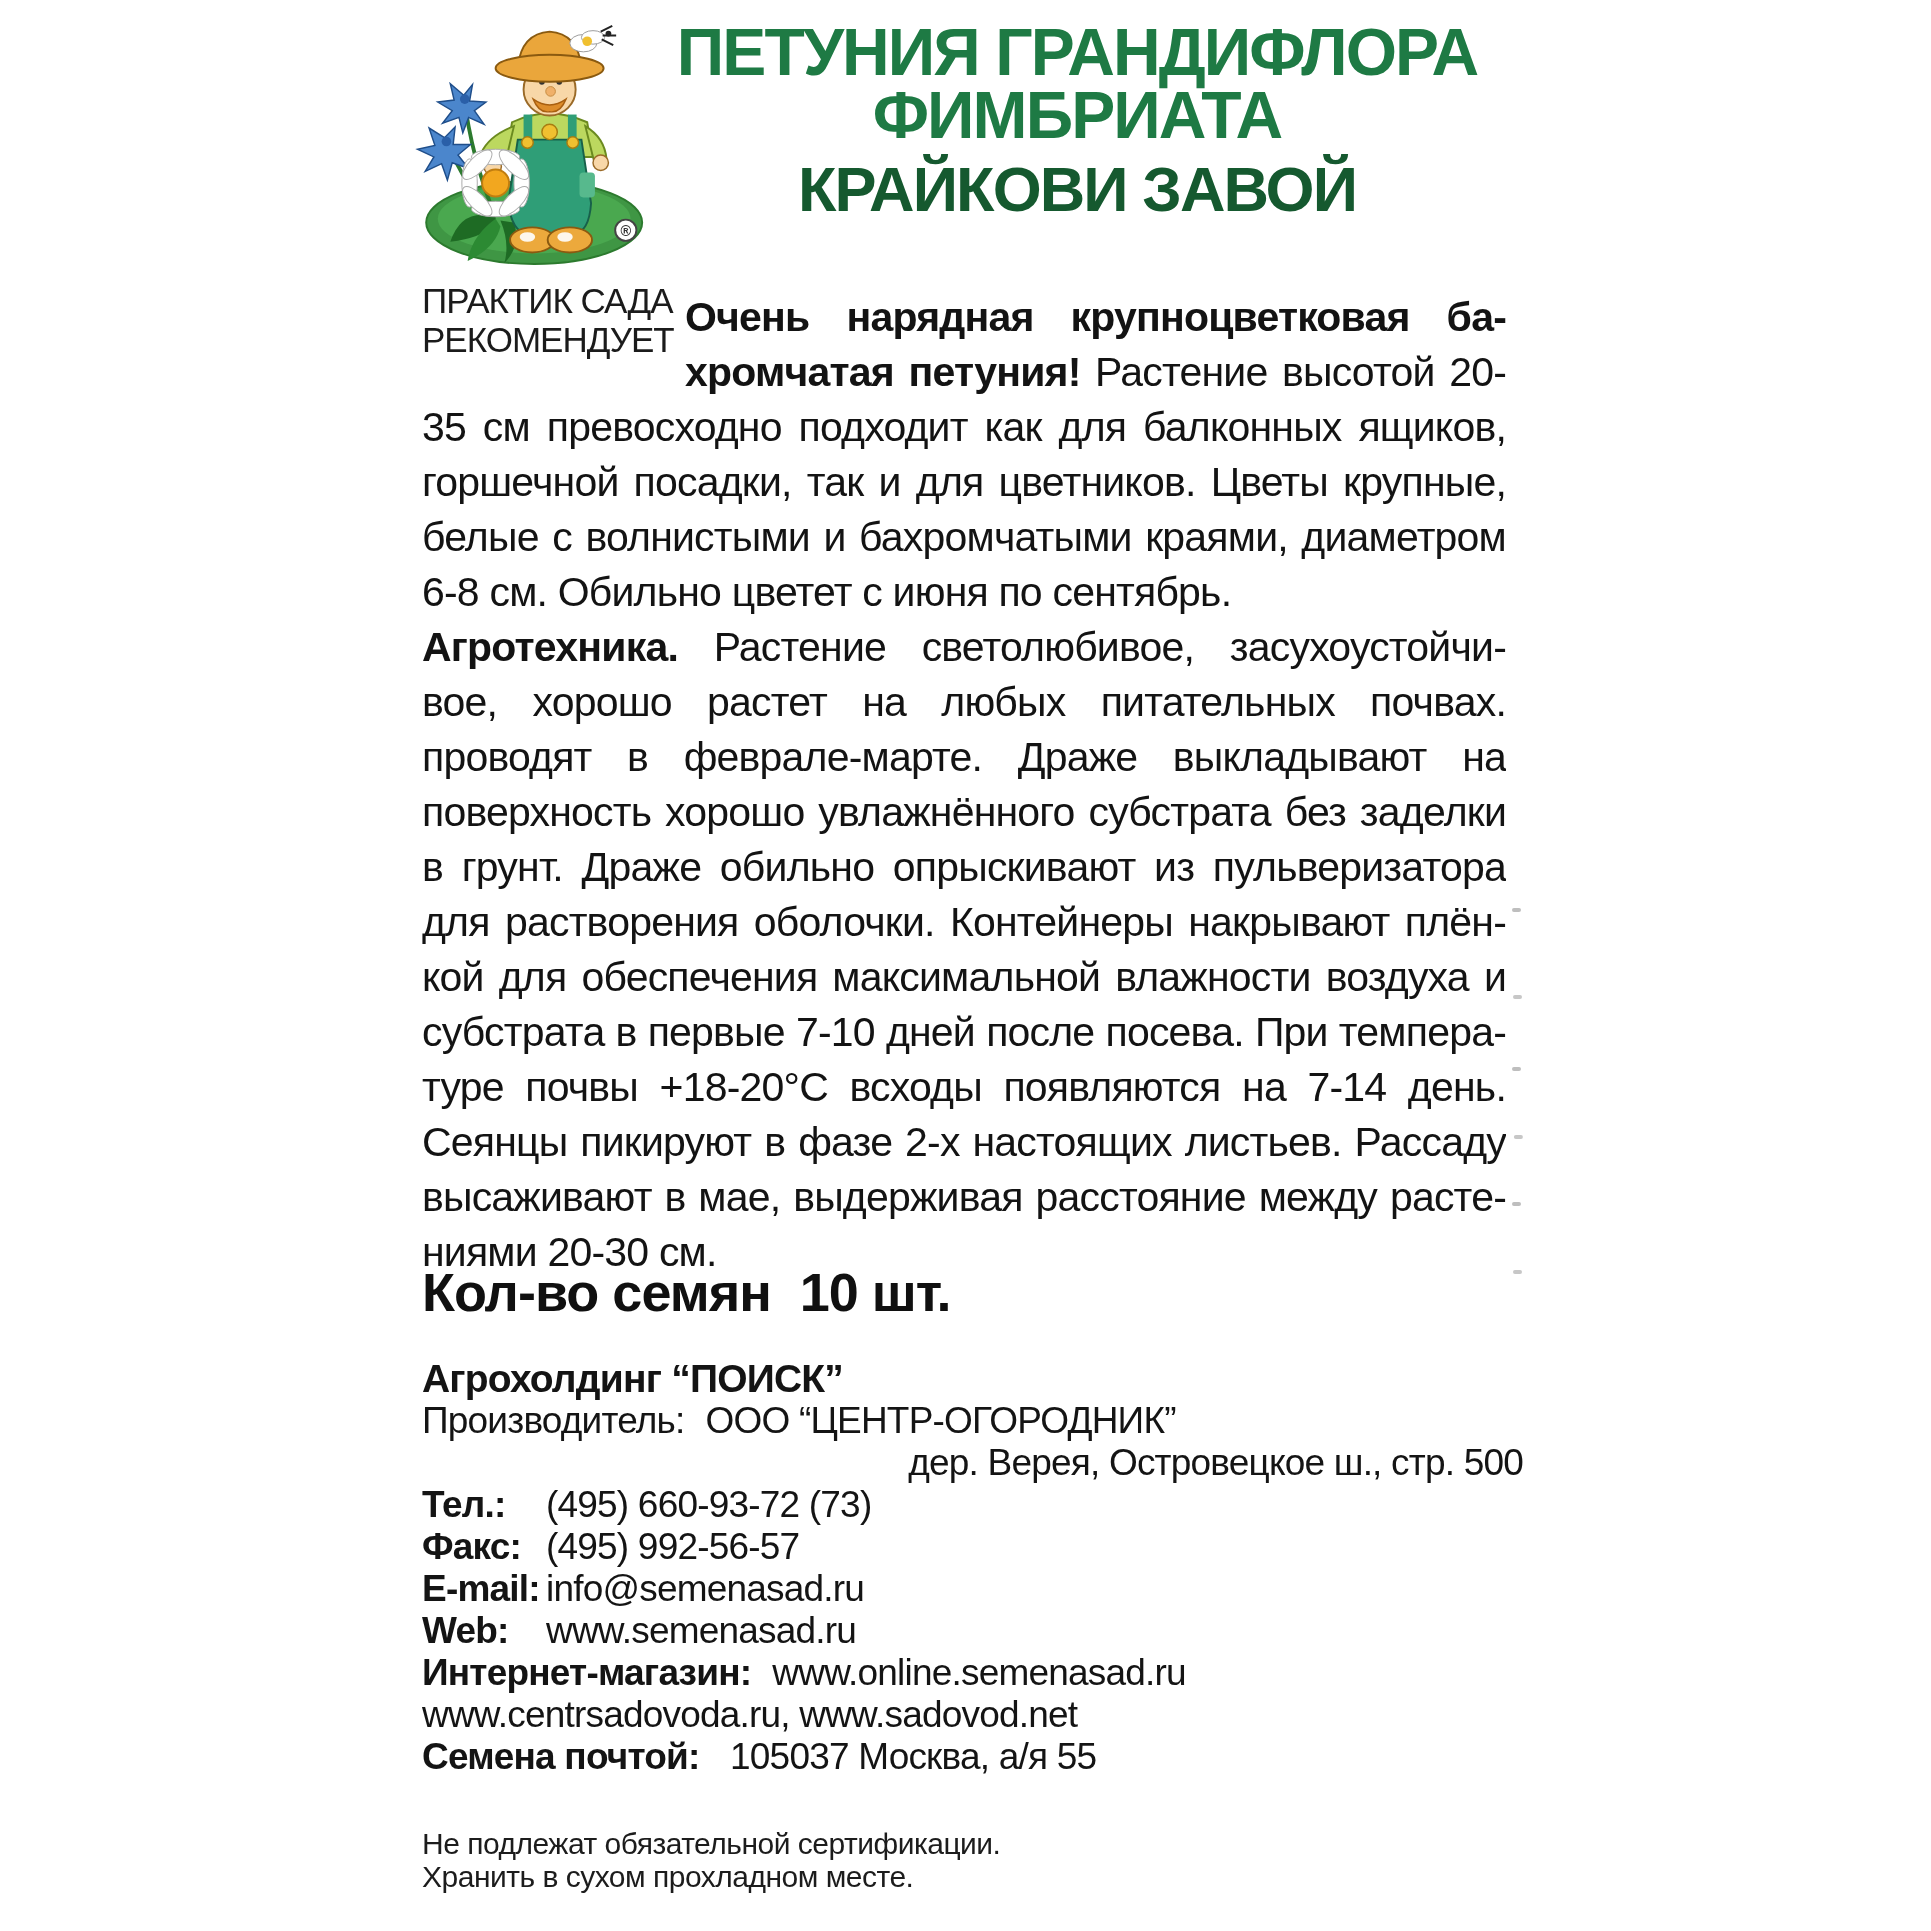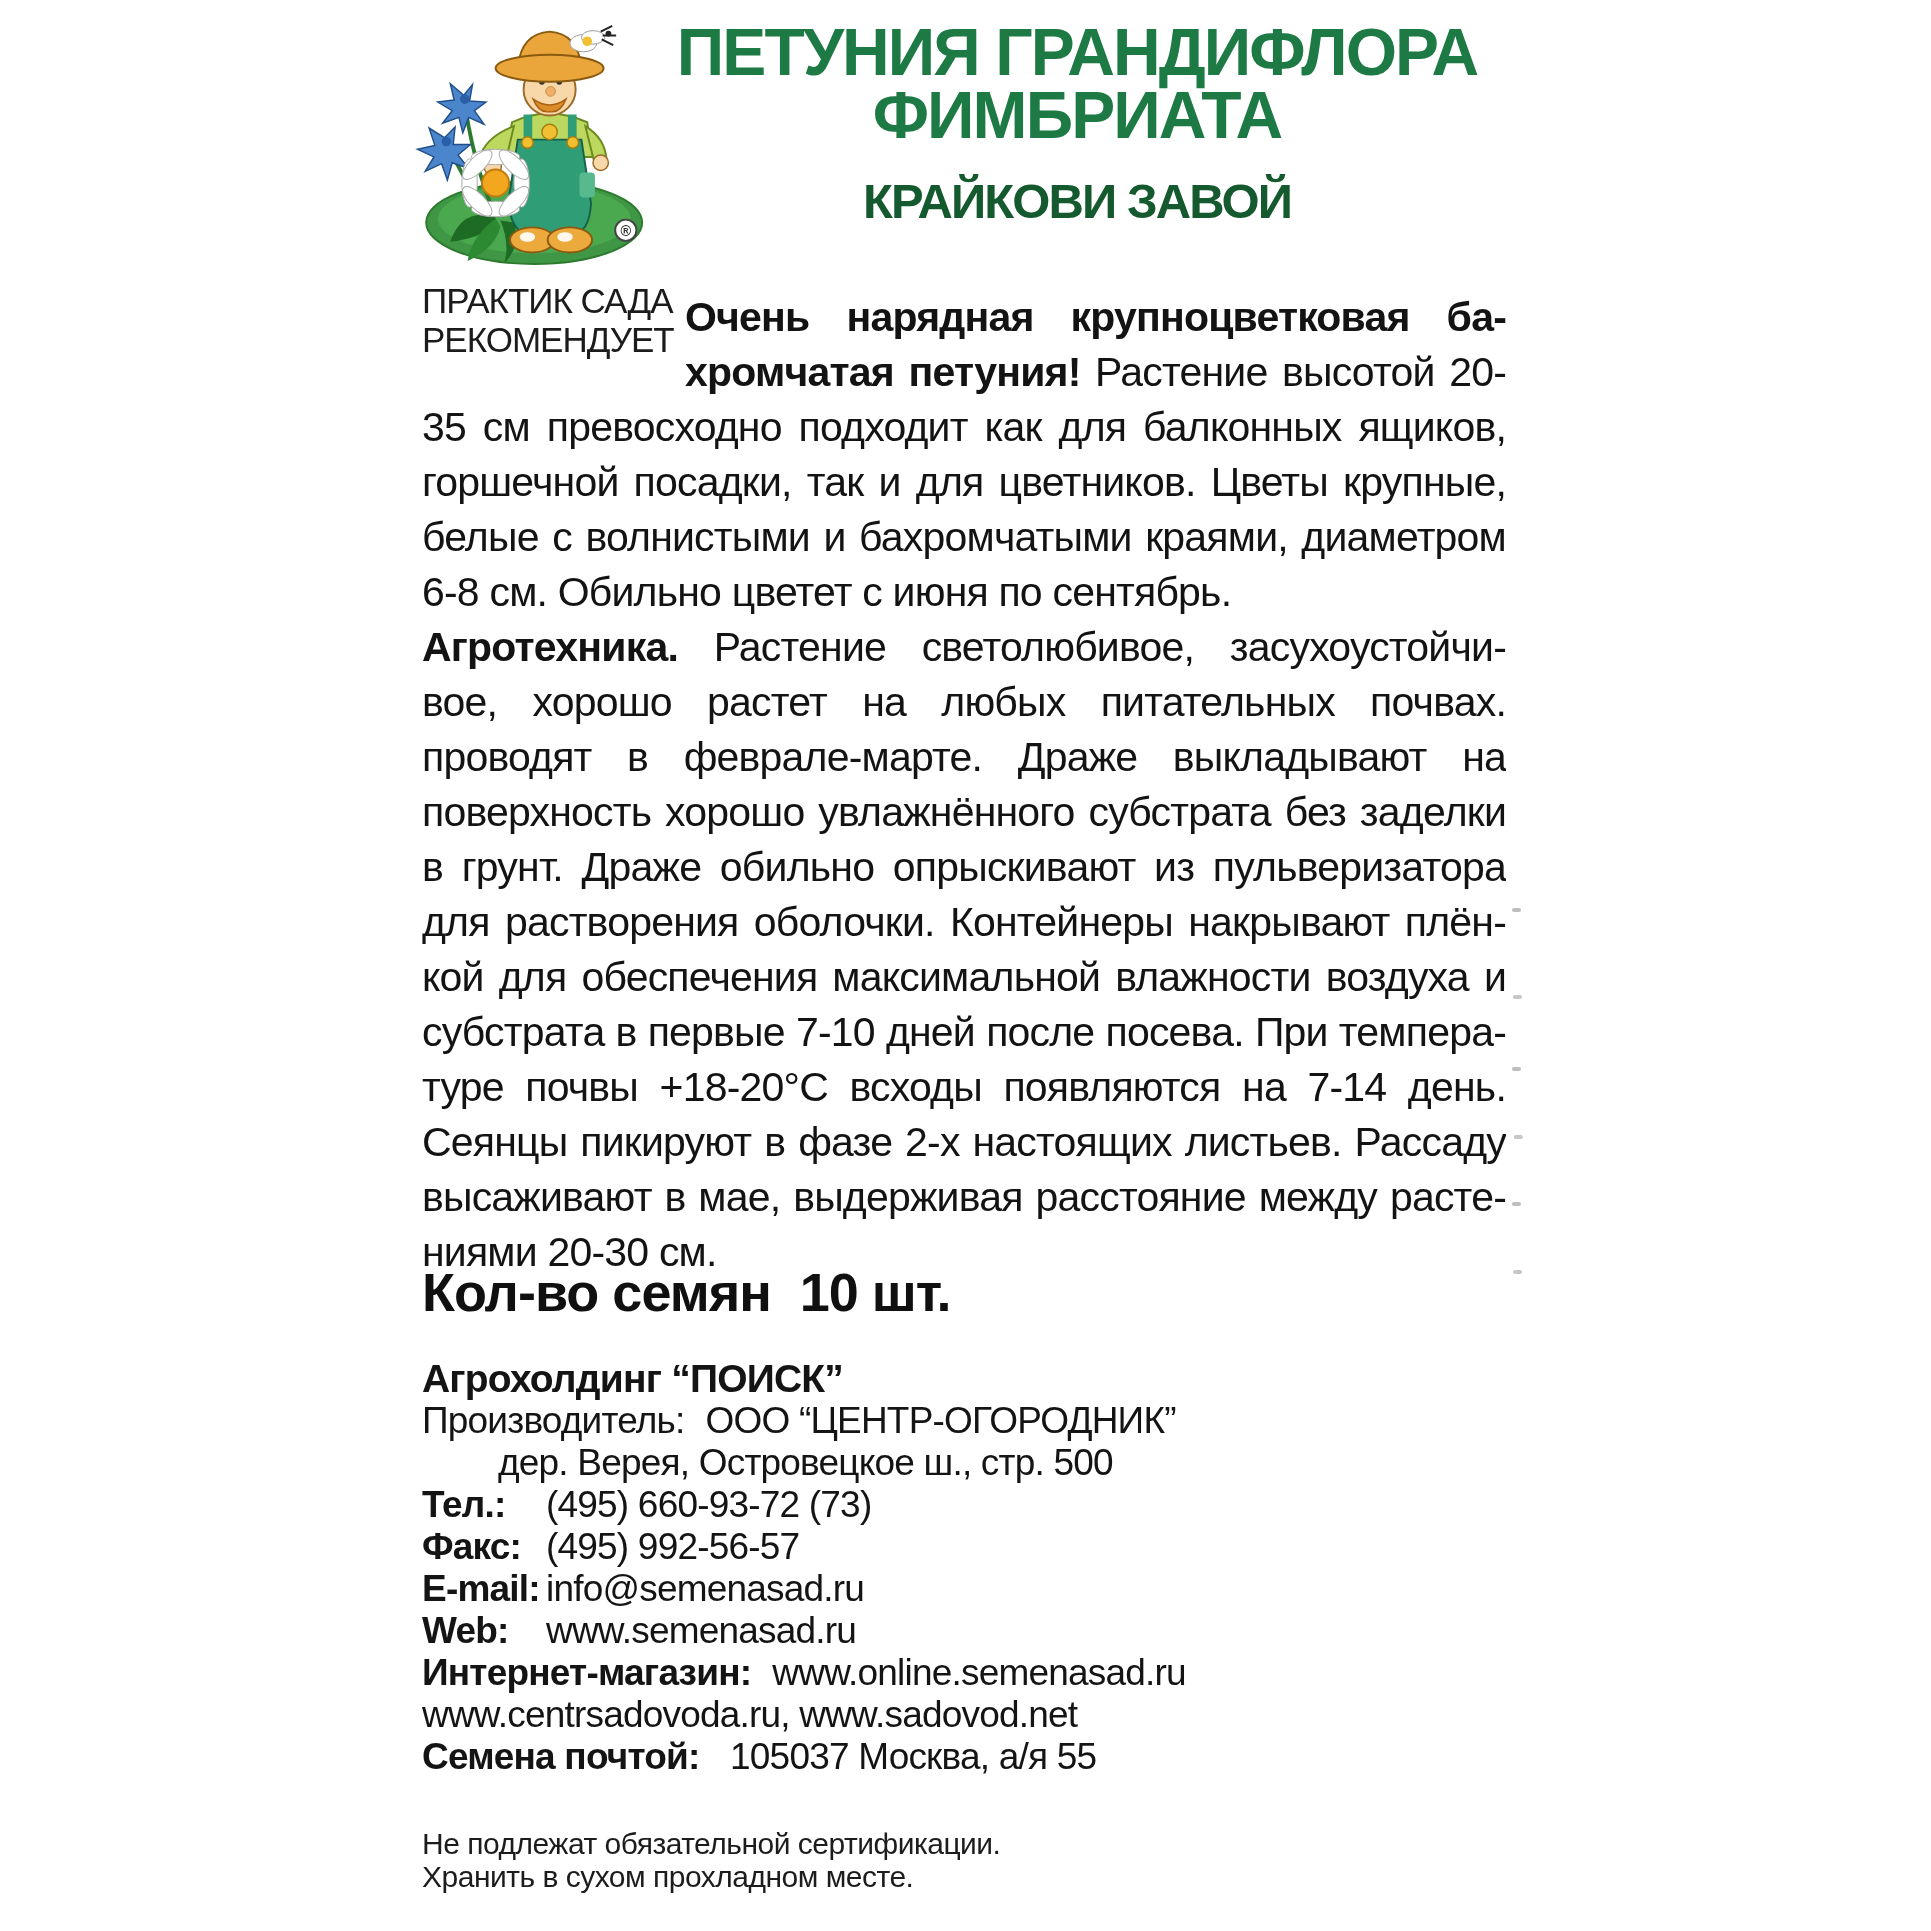--- a/index.html
+++ b/index.html
@@ -4,21 +4,21 @@
 <style>
   html,body { margin:0; padding:0; background:#ffffff; }
   .page {
     position:relative; width:1931px; height:1931px; background:#ffffff;
     font-family:"Liberation Sans", sans-serif; color:#141414; overflow:hidden;
   }
 
   
   .titles { position:absolute; left:628px; top:21px; width:898px; text-align:center; font-weight:700; }
   .title-main { font-size:66px; line-height:63px; letter-spacing:-1.9px; color:#1e7a44; }
-  .title-variety { font-size:49px; line-height:71px; margin-top:19px; letter-spacing:-1.9px; color:#15592f; }
+  .title-variety { font-size:63px; line-height:71px; margin-top:7px; letter-spacing:-1.9px; color:#15592f; }
 
   
   .logo { position:absolute; left:404px; top:13.5px; width:243px; height:257px; }
   .recommend {
     position:absolute; left:422px; top:281px; font-size:35px; line-height:39px;
     letter-spacing:-1px; color:#1b1b1b; white-space:nowrap;
   }
 
   
   .description { position:absolute; left:422px; top:290px; width:1084px; }
@@ -36,21 +36,21 @@
     font-weight:700; font-size:54px; letter-spacing:-1px; color:#101010;
   }
   .seed-count .val { margin-left:29px; }
 
   
   .company { position:absolute; left:422px; top:1358px; width:1101px; font-size:37px; line-height:42px; letter-spacing:-0.8px; }
   .cname { font-weight:700; font-size:39px; }
   .crow { display:flex;align-items:flex-end; }
   .clabel { font-weight:700; width:124px; flex:none; }
   .addr-lead { font-weight:700; }
-  .addr2 { margin-left:76px; }
+  .addr2 { margin-left:103px;text-align:right; }
   .inline-label { font-weight:700; }
   .gap-sm { margin-left:11.6px; }
   .gap-md { margin-left:21px; }
 
   
   .footnote { position:absolute; left:422px; top:1827px; font-size:30px; line-height:33px; letter-spacing:-0.5px; color:#1c1c1c; }
 
   
   .artifacts {
     position:absolute; left:1512px; top:908px; width:8.7px; height:3.9px;

